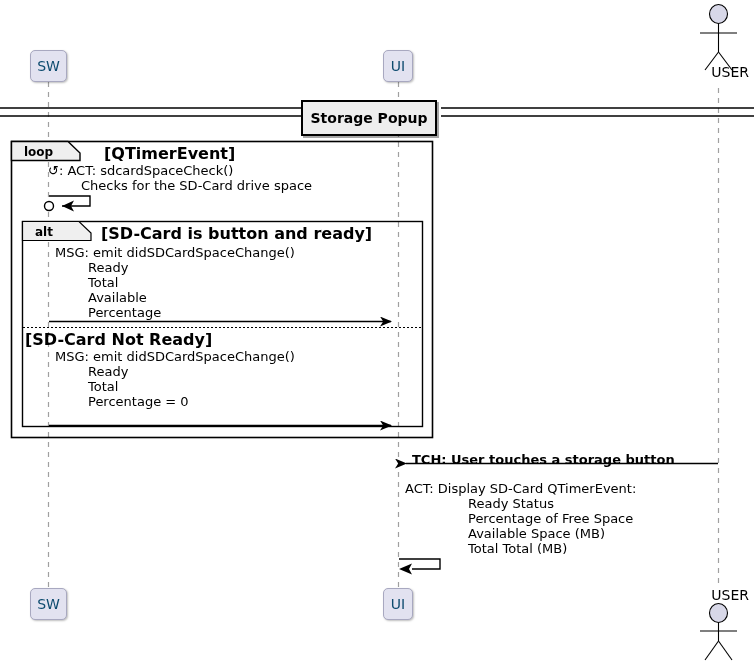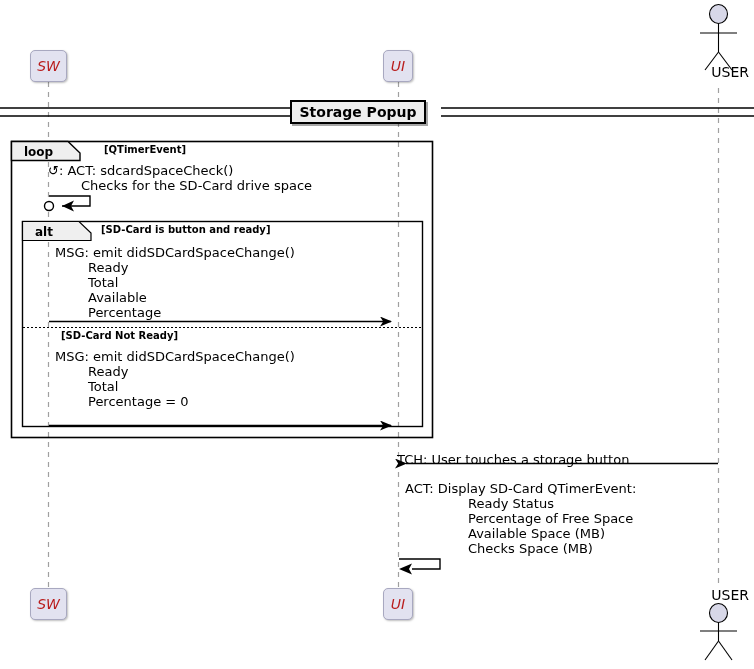--- a/index.html
+++ b/index.html
@@ -26,23 +26,22 @@
   .participant-box {
     position: absolute;
     background: #E2E2F0;
     border: 1px solid #A8A8C0;
     border-radius: 5px;
     box-sizing: border-box;
     display: flex;
     align-items: center;
     justify-content: center;
     font-size: 14px;
-    color: #b91c1c;
+    color: #0c4a6e;
     box-shadow: 1px 1px 2px rgba(0,0,0,0.25);
-    font-style: italic;
   }
 
   
   .actor-label {
     position: absolute;
     font-size: 14px;
     text-align: right;
     white-space: nowrap;
   }
 
@@ -61,21 +60,21 @@
     z-index: 5;
   }
   .frame-tab-label {
     position: absolute;
     font-size: 12px;
     font-weight: bold;
     white-space: nowrap;
   }
   .guard-label {
     position: absolute;
-    font-size: 10px;
+    font-size: 16px;
     font-weight: bold;
     white-space: nowrap;
   }
 
   
   .msg-text {
     position: absolute;
     font-size: 13px;
     white-space: nowrap;
     line-height: 15px;
@@ -183,30 +182,30 @@
   <div class="participant-box" style="left:30px; top:588px; width:37px; height:32px;">
     <span>SW</span>
   </div>
 
   <div class="participant-box" style="left:383px; top:588px; width:30px; height:32px;">
     <span>UI</span>
   </div>
 
   <div class="actor-label" style="left:688px; top:587px; width:61px;">USER</div>
 
-  <div class="divider-box" style="left:290px; top:100px; width:136px; height:24px;text-align:center;">
+  <div class="divider-box" style="left:301px; top:100px; width:136px; height:36px;text-align:center;">
     <span>Storage Popup</span>
   </div>
 
   <div class="frame-tab-label" style="left:24px; top:145px;">loop</div>
   <div class="guard-label" style="left:104px; top:144px;">[QTimerEvent]</div>
 
   <div class="frame-tab-label" style="left:35px; top:225px;">alt</div>
   <div class="guard-label" style="left:101px; top:224px;">[SD-Card is button and ready]</div>
-  <div class="guard-label" style="left:25px; top:330px;padding-left:36px;">[SD-Card Not Ready]</div>
+  <div class="guard-label" style="left:25px; top:330px;">[SD-Card Not Ready]</div>
 
   <div class="msg-text" style="left:48px; top:163px;">
     <span>↺: ACT: sdcardSpaceCheck()</span>
     <span class="ind">Checks for the SD-Card drive space</span>
   </div>
 
   <div class="msg-text" style="left:55px; top:245px;">
     <span>MSG: emit didSDCardSpaceChange()</span>
     <span class="ind">Ready</span>
     <span class="ind">Total</span>
@@ -214,25 +213,25 @@
     <span class="ind">Percentage</span>
   </div>
 
   <div class="msg-text" style="left:55px; top:349px;">
     <span>MSG: emit didSDCardSpaceChange()</span>
     <span class="ind">Ready</span>
     <span class="ind">Total</span>
     <span class="ind">Percentage = 0</span>
   </div>
 
-  <div class="msg-text" style="left:397px; top:452px;">
+  <div class="msg-text" style="left:412px; top:452px;font-weight:bold;">
     <span>TCH: User touches a storage button</span>
   </div>
 
   <div class="msg-text" style="left:405px; top:481px;">
     <span>ACT: Display SD-Card QTimerEvent:</span>
     <span class="ind2">Ready Status</span>
     <span class="ind2">Percentage of Free Space</span>
     <span class="ind2">Available Space (MB)</span>
-    <span class="ind2">Checks Space (MB)</span>
+    <span class="ind2">Total Total (MB)</span>
   </div>
 
 </div>
 
 </body></html>

